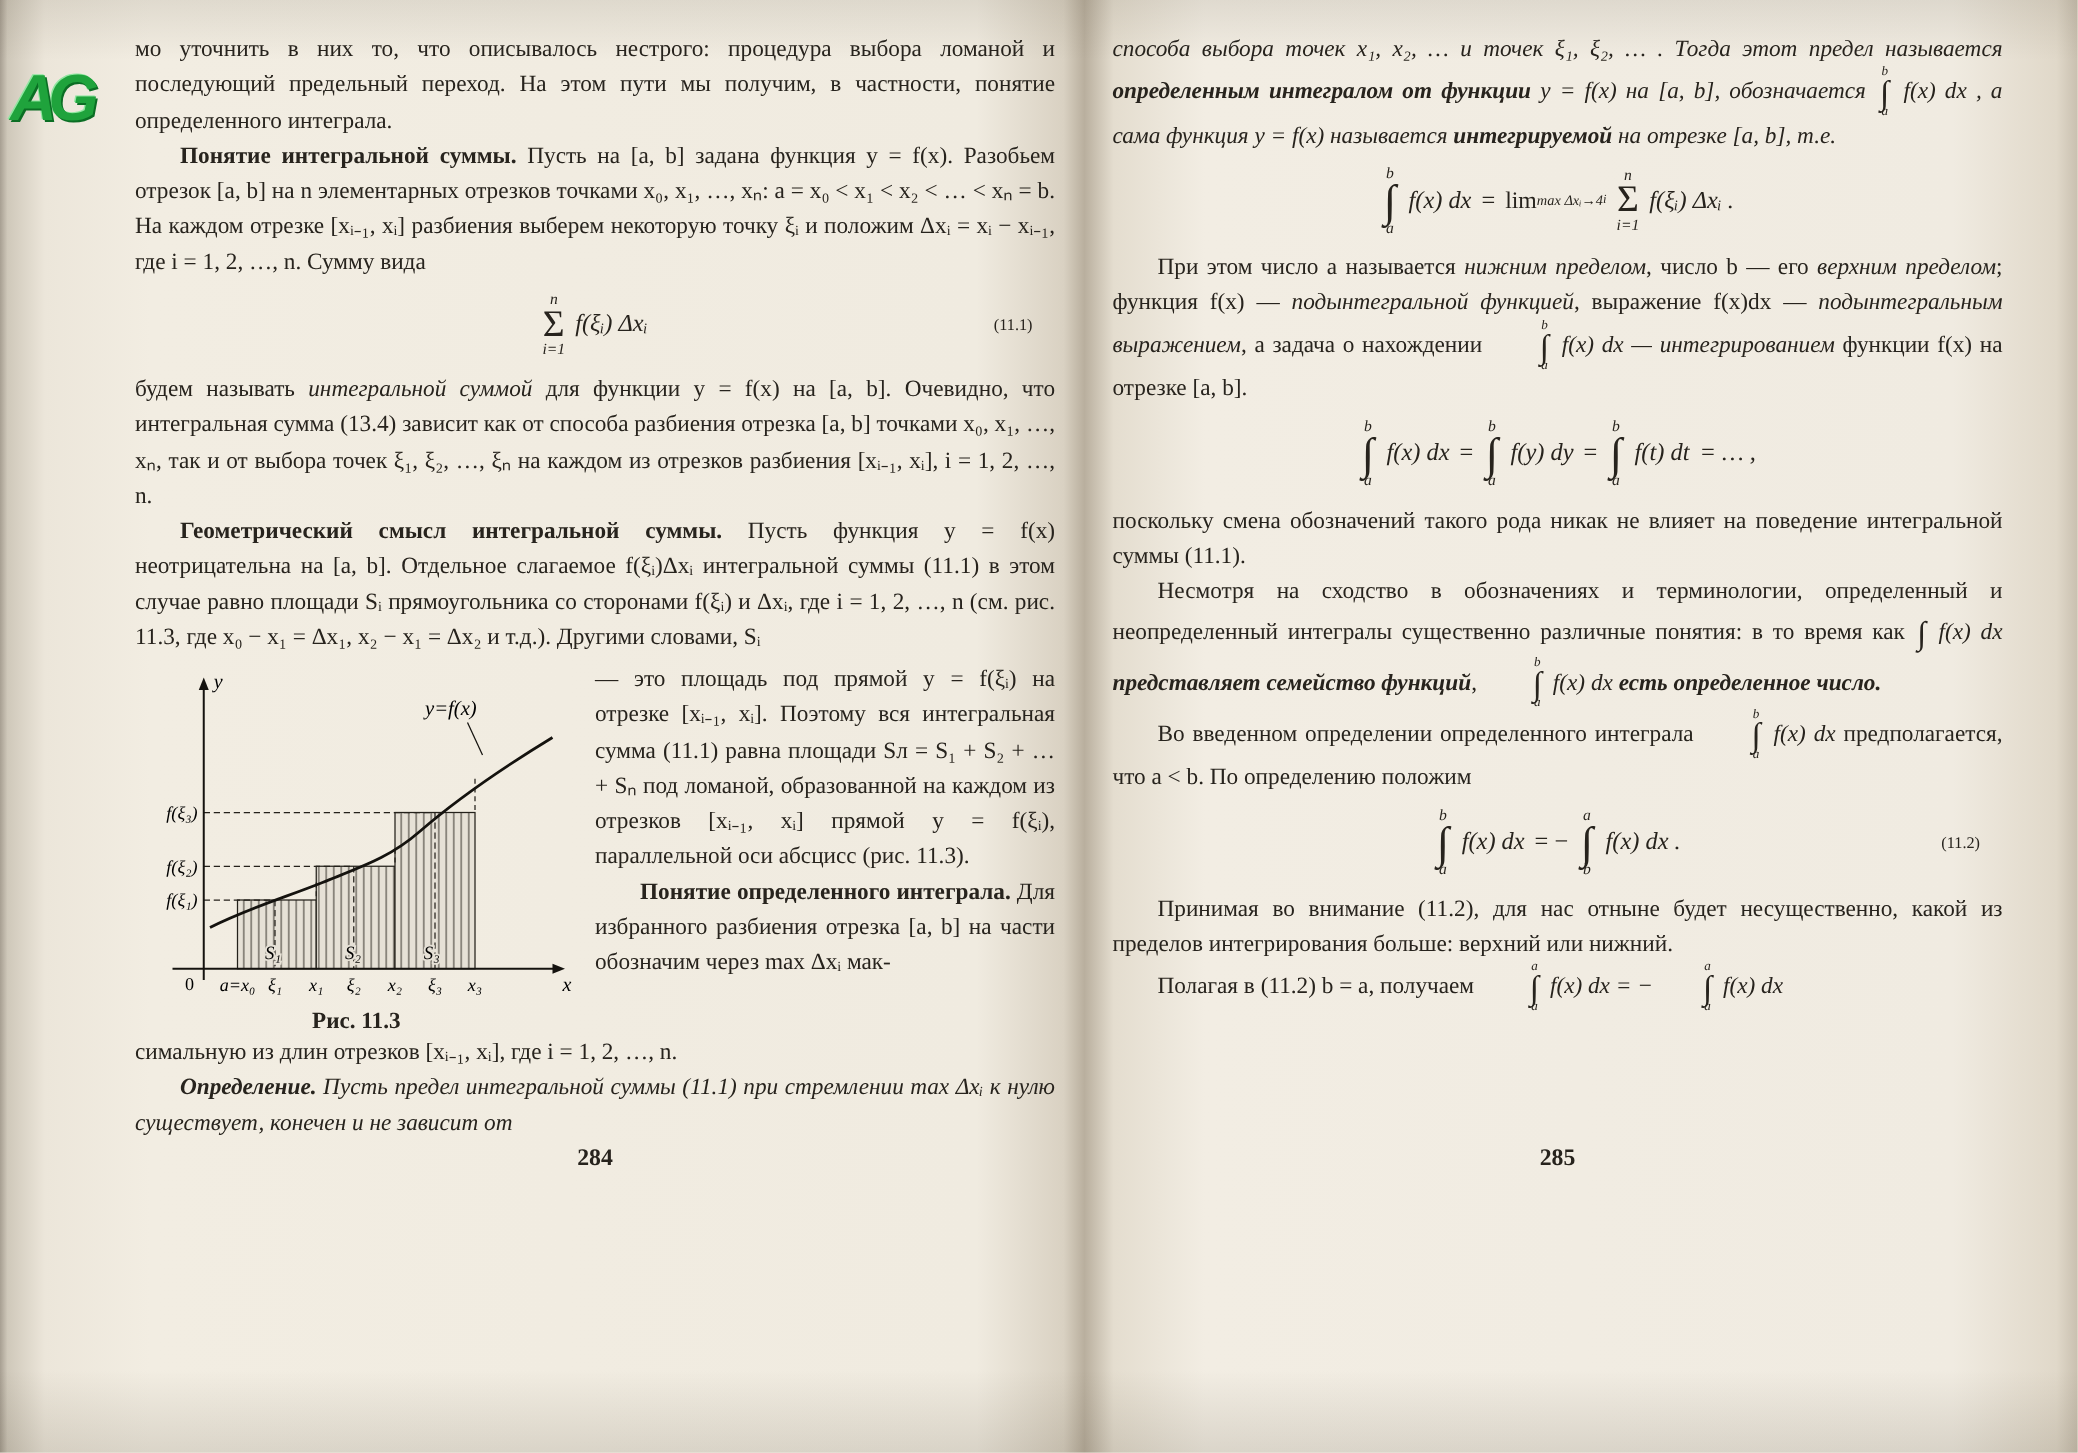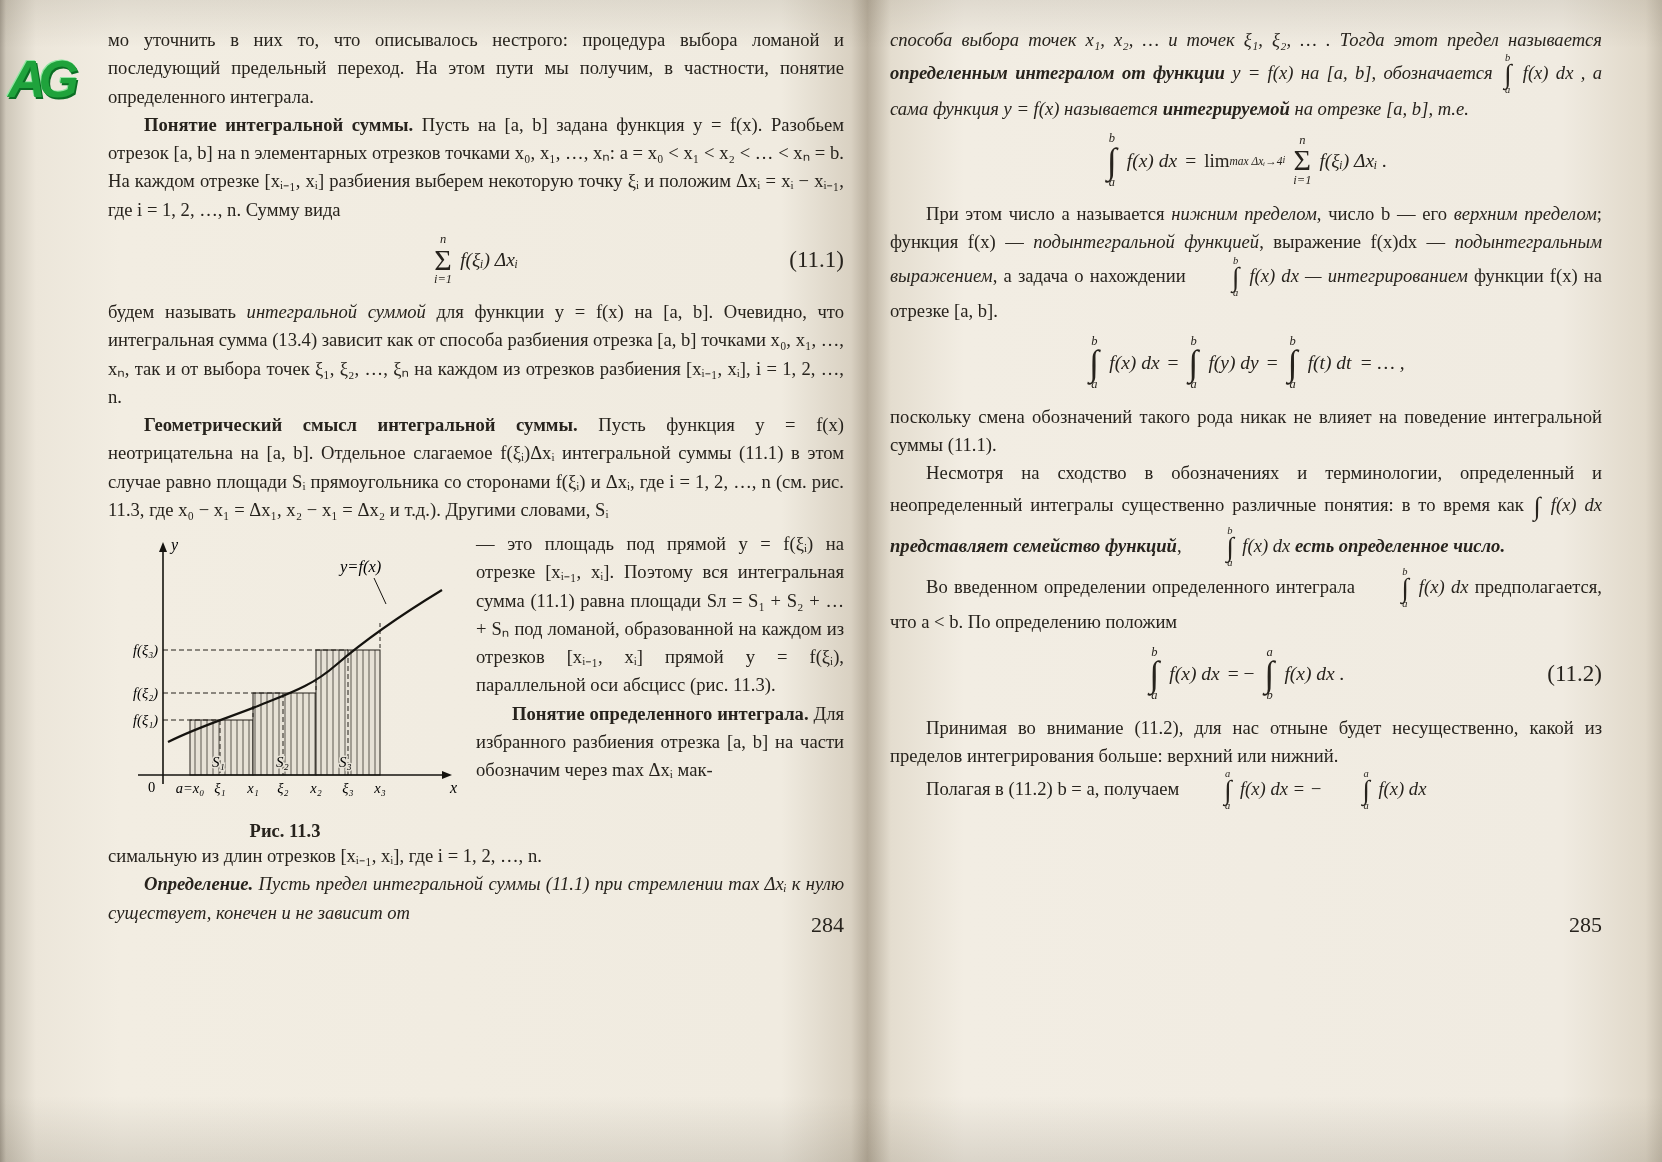--- a/index.html
+++ b/index.html
@@ -17,41 +17,41 @@
   .page{position:absolute;top:0;height:982px;z-index:2;overflow:hidden;}
   .page-left{left:0;width:862px;padding:26px 18px 0 108px;}
   .page-right{left:862px;width:800px;padding:26px 60px 0 28px;}
   .para{font-size:18.6px;line-height:1.52;text-align:justify;}
   .ind{text-indent:36px;}
   .b{font-weight:bold;}
   .it{font-style:italic;}
   .bit{font-weight:bold;font-style:italic;}
   .formula{display:flex;align-items:center;justify-content:center;gap:8px;
     margin:10px 0 12px;font-size:19.5px;font-style:italic;position:relative;}
-  .ftag{position:absolute;right:0;font-style:normal;font-size:23px;text-align:right;}
+  .ftag{position:absolute;right:18px;font-style:normal;font-size:13px;text-align:right;}
   .dint{display:inline-flex;flex-direction:column;align-items:center;line-height:.9;}
   .dint .lim{font-size:12.5px;font-style:italic;}
   .dint .sym{font-size:36px;font-style:normal;padding:0 2px;}
   .iint{display:inline-flex;flex-direction:column;align-items:center;line-height:.85;
     vertical-align:middle;margin:0 4px;}
   .iint .lim{font-size:10.5px;font-style:italic;}
   .iint .sym{font-size:27px;font-style:normal;}
   .dsum{display:inline-flex;flex-direction:column;align-items:center;line-height:.95;}
   .dsum .lim{font-size:12.5px;font-style:italic;}
   .dsum .sym{font-size:30px;font-style:normal;}
   .limblk{display:inline-flex;flex-direction:row;align-items:center;line-height:1.05;}
   .limblk .w{font-size:19px;font-style:normal;}
   .limblk .s1{font-size:11.5px;font-style:italic;}
   .limblk .s2{font-size:10px;font-style:italic;}
   .nlint{font-size:26px;font-style:normal;vertical-align:-4px;margin:0 2px;}
   .fig-row{display:flex;gap:14px;margin-top:6px;}
   .figure{width:354px;flex:0 0 auto;}
-  .figcap{text-align:center;font-weight:bold;font-size:18.5px;margin-top:15px;}
+  .figcap{text-align:center;font-weight:bold;font-size:18.5px;margin-top:0;}
   .figside{flex:1;}
-  .pagenum{position:absolute;bottom:44px;text-align:right;font-size:22px;}
+  .pagenum{position:absolute;bottom:44px;text-align:center;font-size:19px;font-weight:bold;}
   .page-left .pagenum{left:108px;right:18px;}
   .page-right .pagenum{left:28px;right:60px;}
   .logo{position:absolute;top:4px;left:8px;z-index:3;
     font-family:"Liberation Sans",sans-serif;font-style:italic;font-weight:bold;
     font-size:52px;color:#1fa33c;letter-spacing:-7px;
     text-shadow:1.5px 1.5px 0 #0b6e24,-1px -1px 0 #8fe6a0;margin-top:45px;}
   svg text{font-family:"Liberation Serif",serif;}
 </style>
 </head>
 <body>

